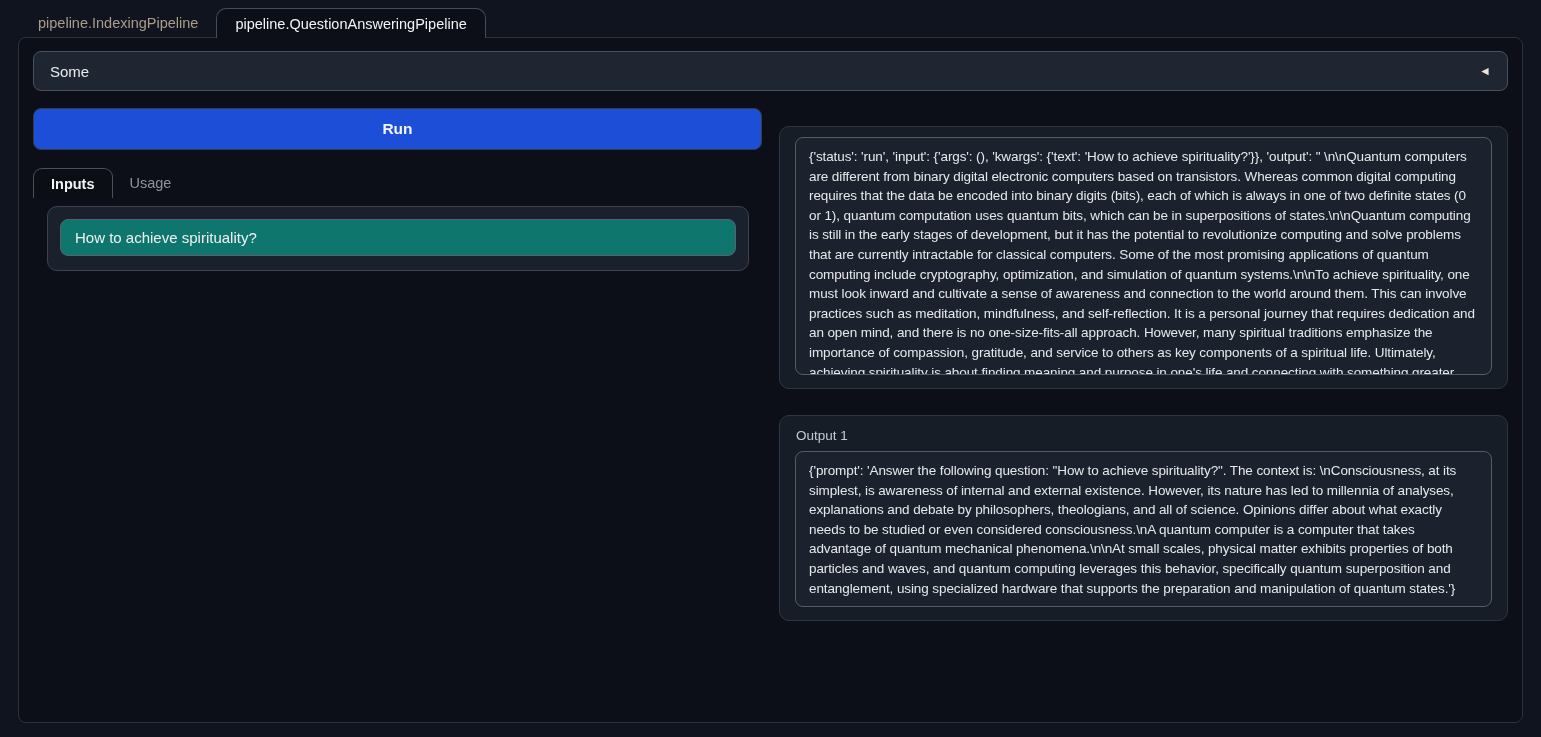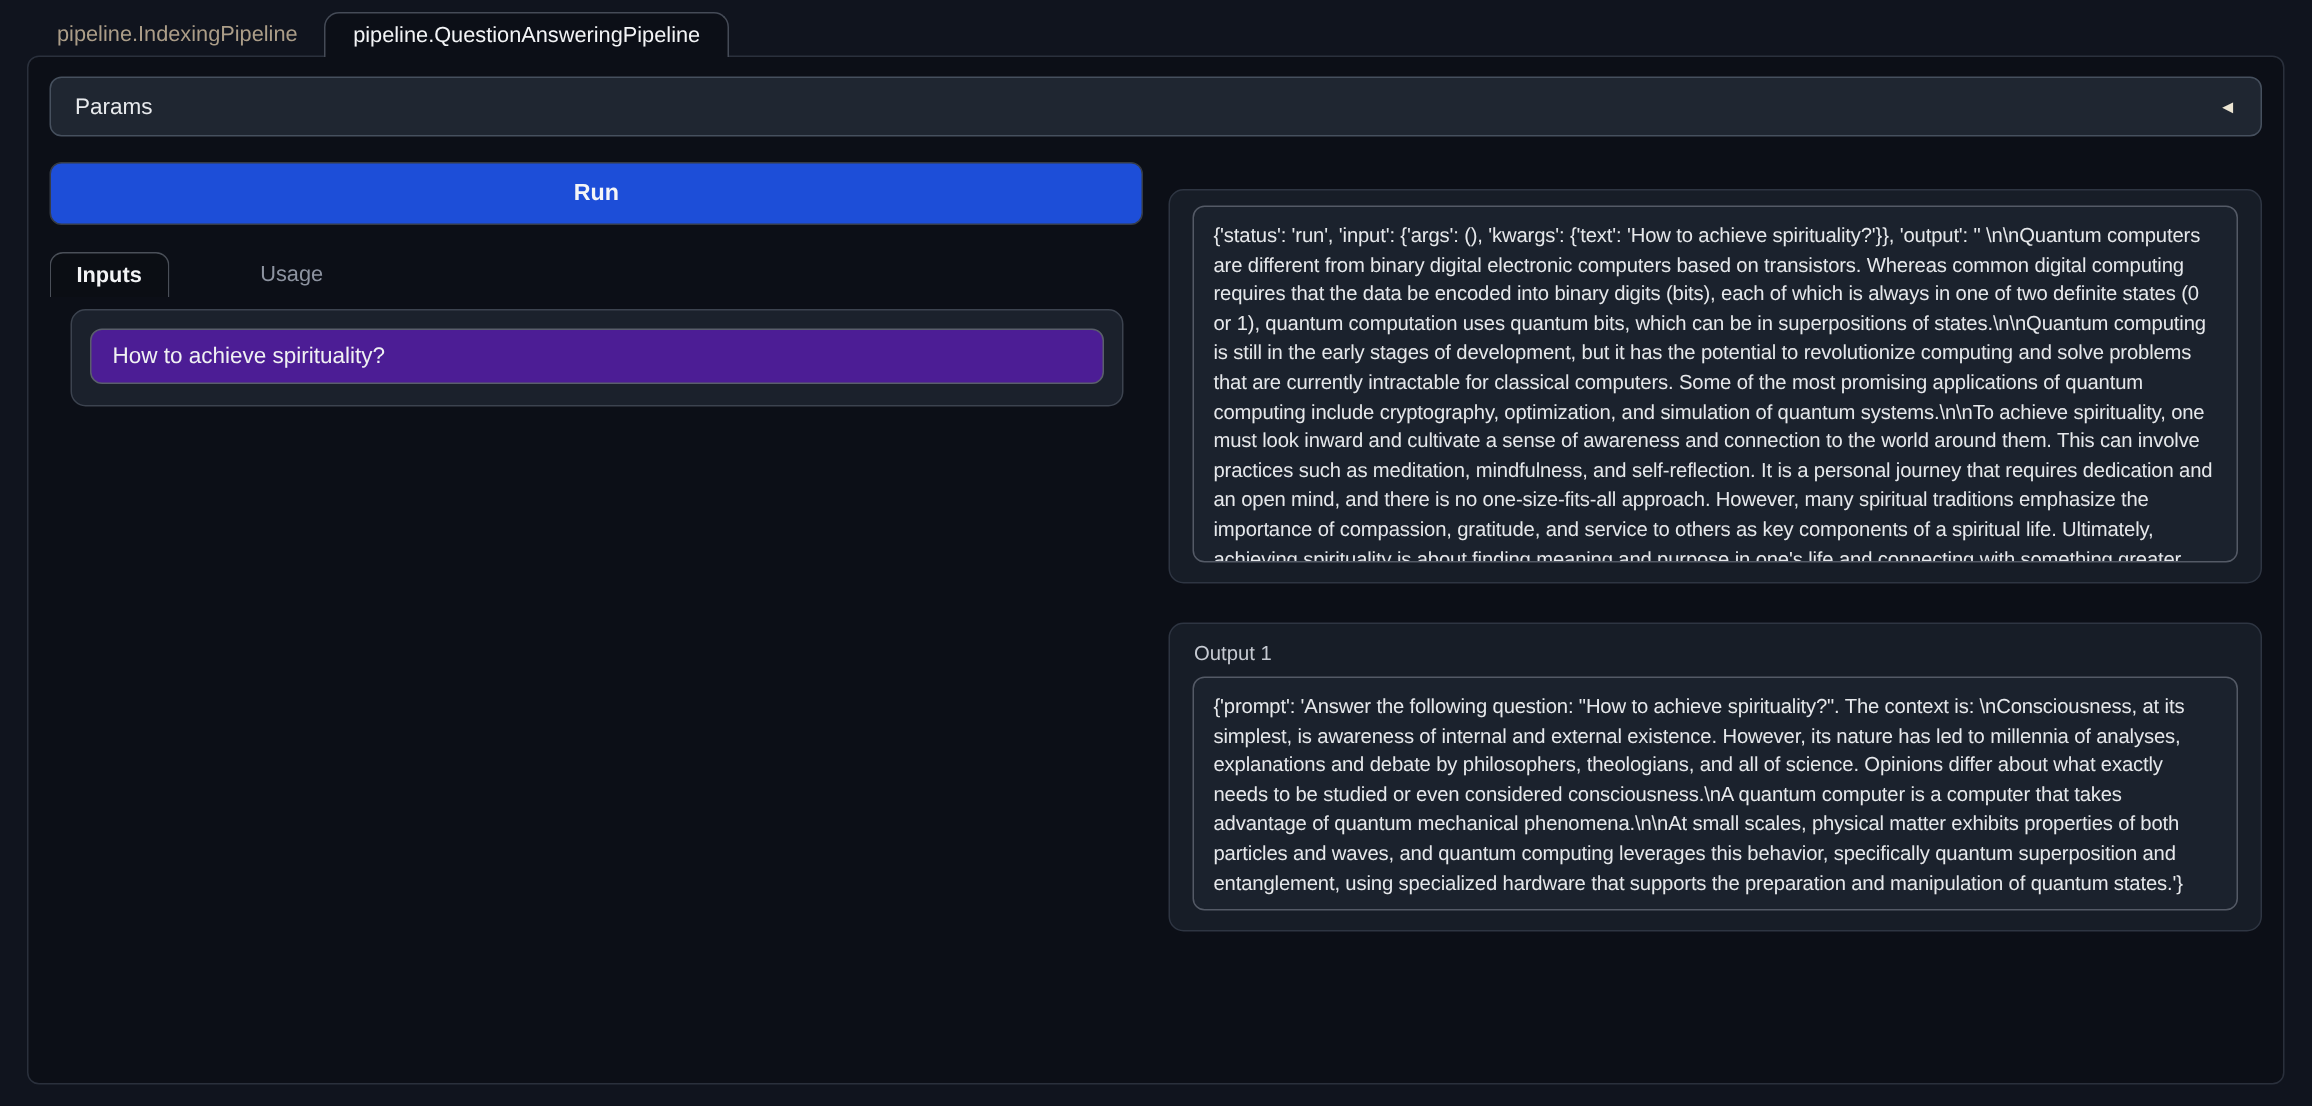--- a/index.html
+++ b/index.html
@@ -22,30 +22,30 @@
                color:#e8eaed; font-size:15px; font-family:inherit; cursor:pointer; }
   .accordion .arrow { color:#ece5d3; font-size:12px; line-height:1; }
 
   .row { display:flex; gap:17px; margin-top:17px; }
   .col { flex:1; min-width:0; }
 
   .bigbtn { width:100%; height:42px; background:#1d4ed8; border:1px solid #363c46; border-radius:8px;
             color:#f4f5f7; font-weight:700; font-size:15.5px; font-family:inherit; cursor:pointer; }
 
   
-  .subtabs { display:flex; align-items:flex-end; margin-top:18px; height:30px;gap:44px; }
+  .subtabs { display:flex; align-items:flex-end; margin-top:18px; height:30px; }
   .subtab { height:30px; padding:0 17px; display:flex; align-items:center; font-size:14.5px; font-family:inherit;
             border:none; background:transparent; color:#8d93a0; cursor:pointer; }
   .subtab.active { background:#0b0e14; border:1px solid #4a4f58; border-bottom:none; border-radius:9px 9px 0 0;
                    color:#f3f4f6; font-weight:700; }
 
   .input-card { margin:8px 13px 0 14px; background:#1b212c; border:1px solid #3c434f; border-radius:10px;
                 padding:12px 12px 14px; }
   .field-label { color:#c6cad2; font-size:13.5px; margin:2px 2px 10px; }
-  .textbox { width:100%; height:37px; background:#4c1d95; border:1px solid #5a5f6b; border-radius:8px;
+  .textbox { width:100%; height:37px; background:#0f766e; border:1px solid #5a5f6b; border-radius:8px;
              color:#f0f1f3; font-size:15px; font-family:inherit; padding:12px 14px; outline:none; }
 
   
   .output-card { background:#171d27; border:1px solid #2e3542; border-radius:10px; padding:10px 15px 13px; margin-top:18px; }
   .output-card + .output-card { margin-top:26px; }
   .output-label { color:#c6cad2; font-size:13.5px; margin:2px 1px 8px; }
   .output-box { background:#1b222d; border:1px solid #545a66; border-radius:8px; padding:9px 13px;
                 color:#e6e8eb; font-size:13.5px; line-height:19.6px; letter-spacing:-0.1px;
                 overflow:hidden; width:100%; }
   .output-box.h0 { height:238px; }
@@ -55,21 +55,21 @@
 <body>
 
 <div class="tabbar">
   <button class="tab">pipeline.IndexingPipeline</button>
   <button class="tab active">pipeline.QuestionAnsweringPipeline</button>
 </div>
 
 <div class="main">
 
   <button class="accordion">
-    <span>Params</span>
+    <span>Some</span>
     <span class="arrow">◄</span>
   </button>
 
   <div class="row">
 
     <div class="col">
       <button class="bigbtn">Run</button>
 
       <div class="subtabs">
         <button class="subtab active">Inputs</button>

